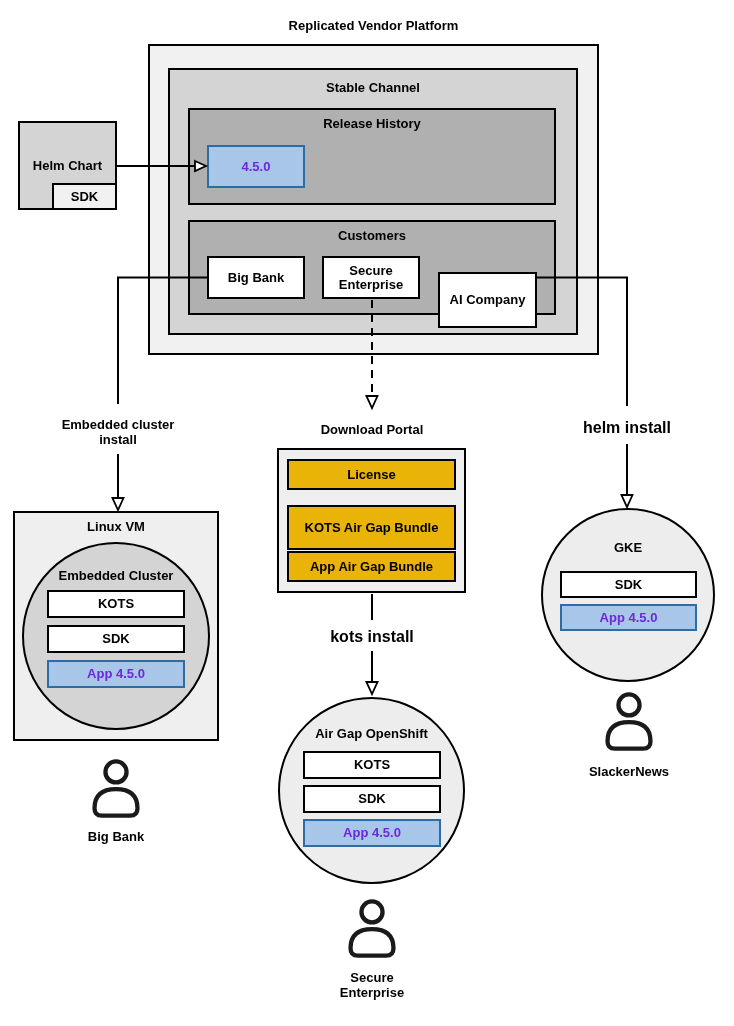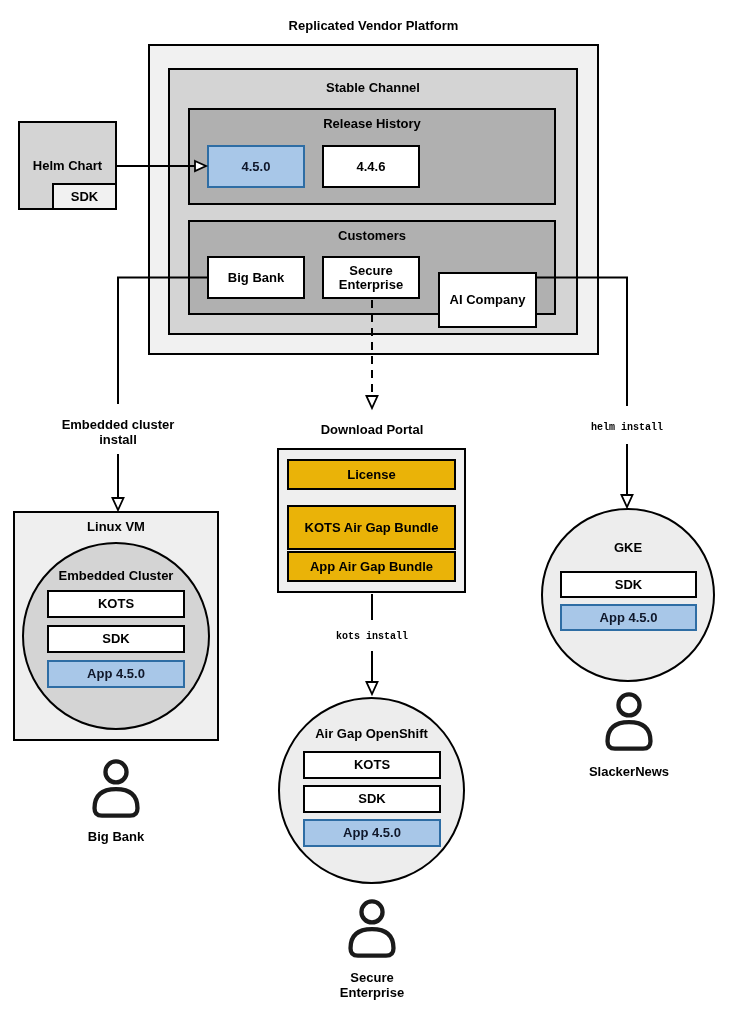--- a/index.html
+++ b/index.html
@@ -5,46 +5,45 @@
   html,body{margin:0;padding:0;background:#fff;}
   #stage{
     position:relative;width:734px;height:1026px;background:#fff;
     font-family:"Liberation Sans",sans-serif;font-weight:bold;font-size:13px;color:#000;
     overflow:hidden;
   }
   .abs{position:absolute;box-sizing:border-box;}
   .box{border:2px solid #000;display:flex;align-items:center;justify-content:center;text-align:center;line-height:14px;}
   .lbl{text-align:center;line-height:15px;}
   .white{background:#ffffff;}
-  .blue{background:#a8c7e8;border-color:#2e6da4;color:#0f172a;}
+  .blue{background:#a8c7e8;border-color:#2e6da4;color:#6d28d9;}
   .g-outer{background:#f1f1f1;}
   .g-mid{background:#d4d4d4;}
   .g-dark{background:#b0b0b0;}
   .g-pale{background:#efefef;}
   .g-item{background:#eab308;}
   .g-circ{background:#ededed;}
   .circle{border-radius:50%;border:2px solid #000;}
-  .mono{font-family:Liberation Mono, monospace;font-size:10px;}
+  .mono{font-family:Liberation Sans, sans-serif;font-size:16px;}
   svg.overlay{position:absolute;left:0;top:0;pointer-events:none;}
 </style>
 </head>
 <body>
 
 <div id="stage">
 
   <div class="abs lbl" style="left:148px;top:18px;width:451px;">Replicated Vendor Platform</div>
 
   <div class="abs box g-outer" style="left:148px;top:44px;width:451px;height:311px;"></div>
   <div class="abs box g-mid" style="left:168px;top:68px;width:410px;height:267px;"></div>
   <div class="abs lbl" style="left:168px;top:80px;width:410px;">Stable Channel</div>
 
   <div class="abs box g-dark" style="left:188px;top:108px;width:368px;height:97px;"></div>
   <div class="abs lbl" style="left:188px;top:116px;width:368px;">Release History</div>
   <div class="abs box blue" style="left:207px;top:145px;width:98px;height:43px;">4.5.0</div>
-  <div class="abs box white" style="left:322px;top:145px;width:98px;height:43px;">4.4.6</div>
 
   <div class="abs box g-dark" style="left:188px;top:220px;width:368px;height:95px;"></div>
   <div class="abs lbl" style="left:188px;top:228px;width:368px;">Customers</div>
   <div class="abs box white" style="left:207px;top:256px;width:98px;height:43px;">Big Bank</div>
   <div class="abs box white" style="left:322px;top:256px;width:98px;height:43px;">Secure Enterprise</div>
   <div class="abs box white" style="left:438px;top:272px;width:99px;height:56px;">AI Company</div>
 
   <div class="abs box g-mid" style="left:18px;top:121px;width:99px;height:89px;"></div>
   <div class="abs lbl" style="left:18px;top:158px;width:99px;">Helm Chart</div>
   <div class="abs box g-outer" style="left:52px;top:183px;width:65px;height:27px;">SDK</div>

